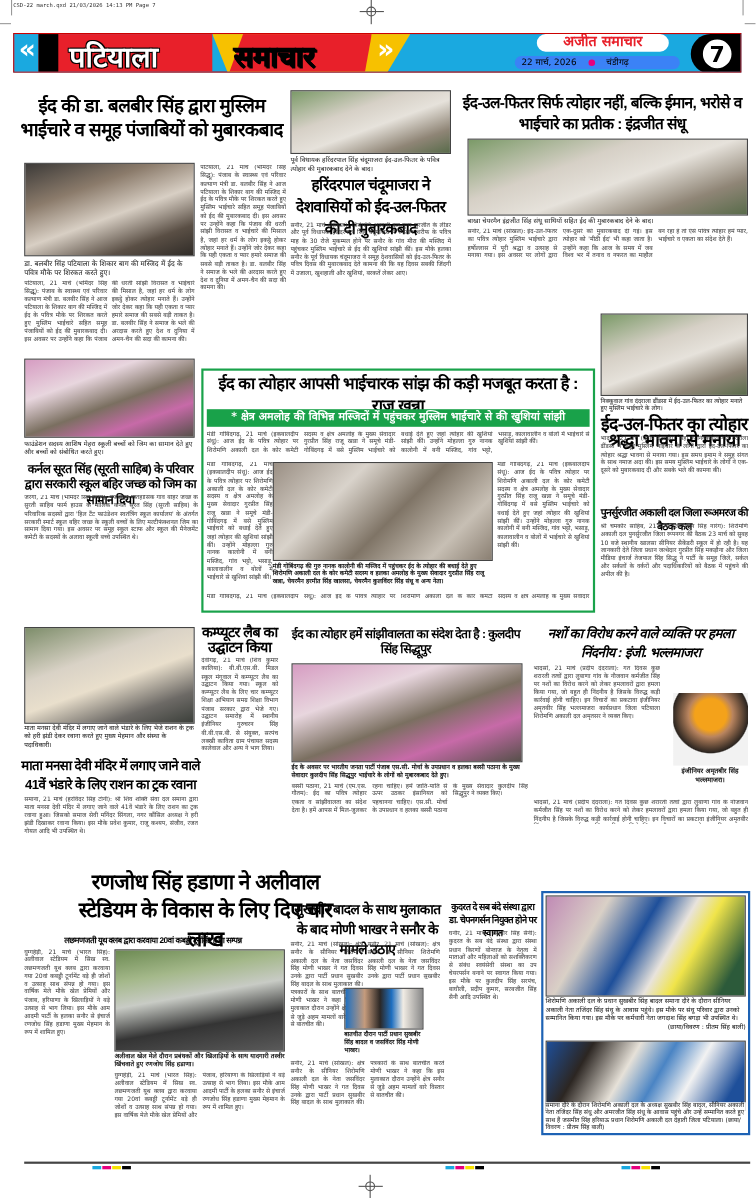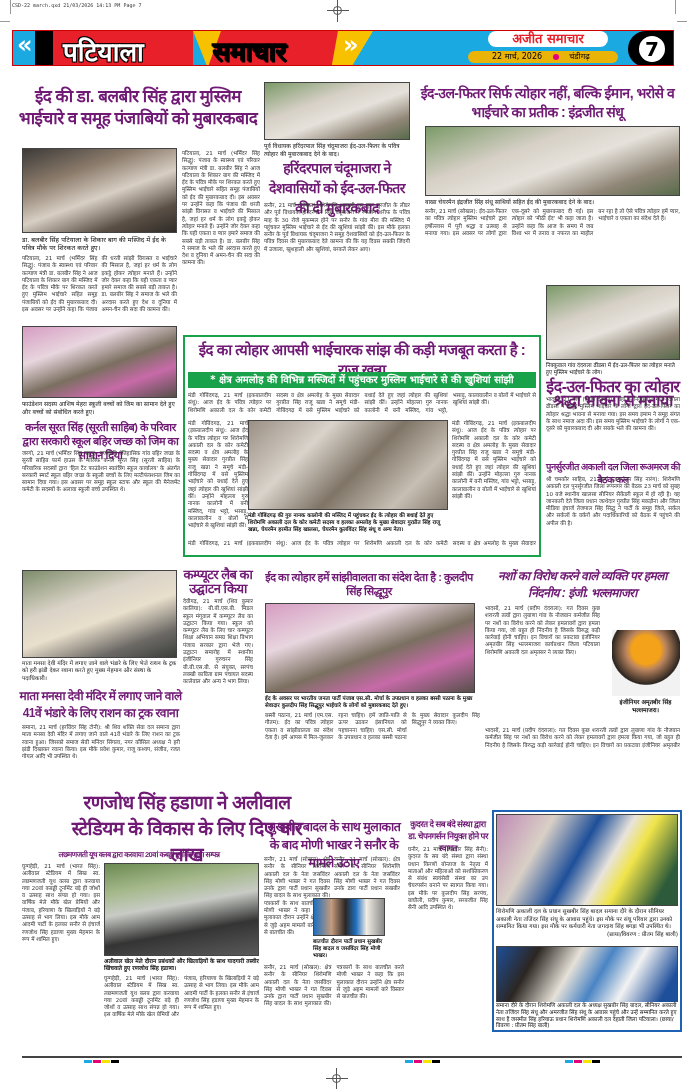--- a/index.html
+++ b/index.html
@@ -19,27 +19,27 @@
   .mh-black { position: absolute; left: 0; top: 0; width: 22px; height: 36px; background: #1aa9e0; }
   .mh-blackbar { position: absolute; left: 22px; top: 0; width: 18px; height: 36px; background: #000; }
   .mh-mid { position: absolute; left: 180px; top: 0; width: 180px; height: 36px; background: #f7c100; clip-path: polygon(0 0, 100% 0, 88% 100%, 8% 100%); }
   .mh-mid2 { position: absolute; left: 195px; top: 0; width: 130px; height: 36px; background: #e8202a; clip-path: polygon(10% 0, 100% 0, 95% 100%, 0 100%); }
   .mh-title1 { position: absolute; left: 50px; top: 2px; font-size: 26px; font-weight: bold; color: #fff; text-shadow: 1px 1px 0 #000, -1px -1px 0 #000, 1px -1px 0 #000, -1px 1px 0 #000; font-family: "DejaVu Serif", serif; }
   .mh-title2 { position: absolute; left: 200px; top: 2px; font-size: 26px; font-weight: bold; color: #000000; text-shadow: 1px 1px 0 #000, -1px -1px 0 #000; font-family: "DejaVu Serif", serif; }
   .mh-chev { position: absolute; font-size: 24px; color: #fff; top: 0; font-weight: bold; }
   .mh-chev.l { left: 4px; }
   .mh-chev.r { left: 330px; color: #fff; }
   .mh-brand { position: absolute; left: 475px; top: 0; width: 120px; height: 16px; background: #fff; border-radius: 8px; text-align: center; font-size: 13px; font-weight: bold; color: #e8202a; line-height: 16px; }
-  .mh-dateline { position: absolute; left: 455px; top: 20px; width: 150px; height: 12px; background: #eab308; border-radius: 6px; font-size: 8px; line-height: 12px; padding-left: 24px; color: #000; }
+  .mh-dateline { position: absolute; left: 455px; top: 20px; width: 150px; height: 12px; background: #3b82f6; border-radius: 6px; font-size: 8px; line-height: 12px; padding-left: 6px; color: #000; }
   .mh-dateline .dot { display: inline-block; width: 6px; height: 6px; border-radius: 50%; background: #e6007e; margin: 0 8px; vertical-align: middle; }
   .mh-page { position: absolute; left: 623px; top: 2px; width: 32px; height: 32px; border-radius: 50%; background: #fff; border: 3px solid #000; font-size: 20px; font-weight: bold; text-align: center; line-height: 26px; color: #000; }
   .mh-pagebg { position: absolute; left: 615px; top: 0; width: 47px; height: 36px; background: #000; border-radius: 18px 0 0 18px; }
 
   
-  .headline { font-family: "Liberation Sans Narrow", "Liberation Sans", sans-serif; font-weight: bold; color: #701a75; text-align: center; letter-spacing: -0.5px; }
+  .headline { font-family: "Liberation Sans Narrow", "Liberation Sans", sans-serif; font-weight: bold; color: #000000; text-align: center; letter-spacing: -0.5px; }
   .photo { background: linear-gradient(135deg, #9a8f84 0%, #d9d3cb 30%, #7f7466 55%, #c7bfb4 80%, #8a7f72 100%); border: 1px solid #444; }
   .photo.dark { background: linear-gradient(160deg, #3c3a38 0%, #8b7b6b 30%, #d8cfc4 55%, #5a4f45 80%, #2f2b27 100%); }
   .photo.green { background: linear-gradient(160deg, #7b9a68 0%, #d6d0c6 35%, #e6e2db 55%, #8f8576 80%, #586b4a 100%); }
   .photo.pink { background: linear-gradient(160deg, #d69cc2 0%, #e8d6de 30%, #7a6f60 55%, #c76aa8 75%, #56504a 100%); }
   .caption { font-size: 6.5px; line-height: 8px; color: #111; }
   .body-text { font-size: 5.5px; line-height: 7.3px; color: #333; text-align: justify; overflow: hidden; }
   .rule-h { height: 1px; background: #444; }
   .green-box { border: 2px solid #19a24a; }
   .green-strip { background: #19a24a; color: #fff; font-weight: bold; text-align: center; }
   .blue-box { border: 2px solid #1d62b4; }

